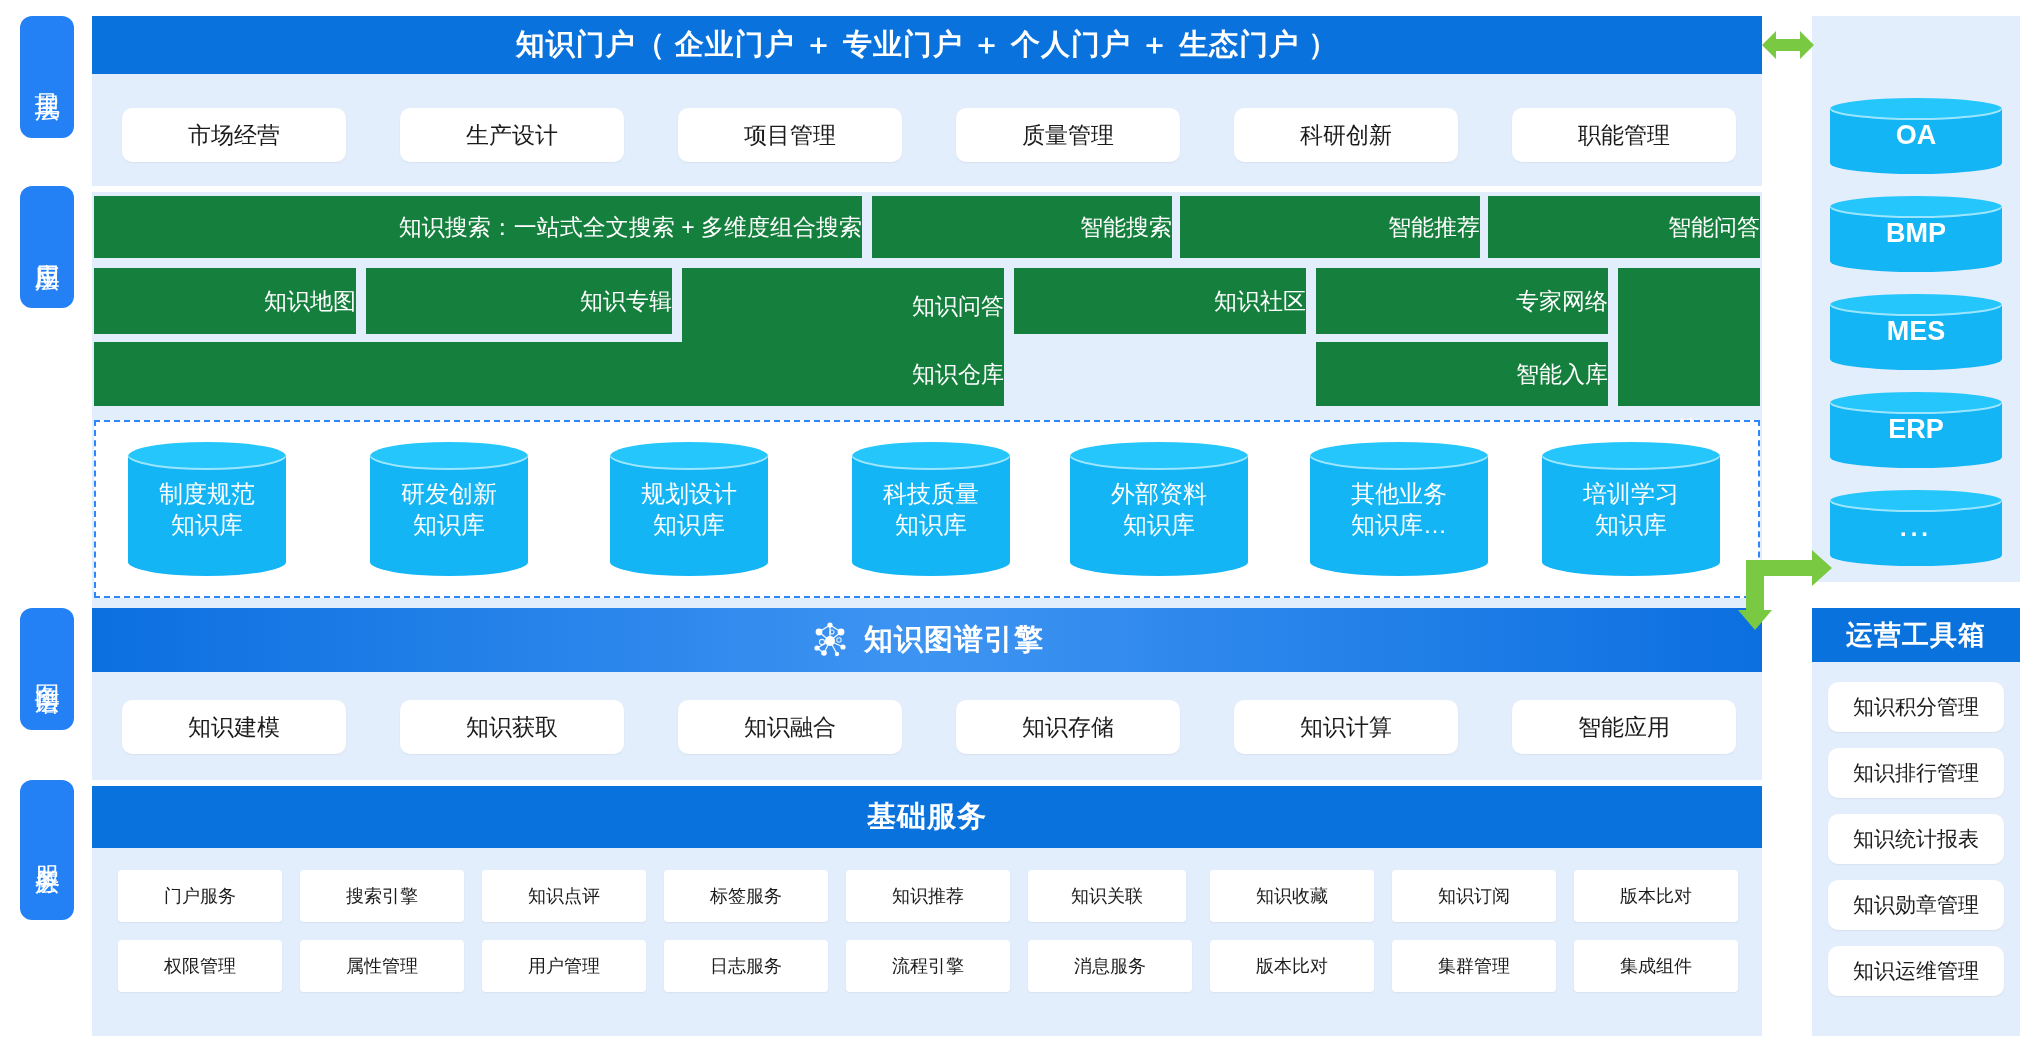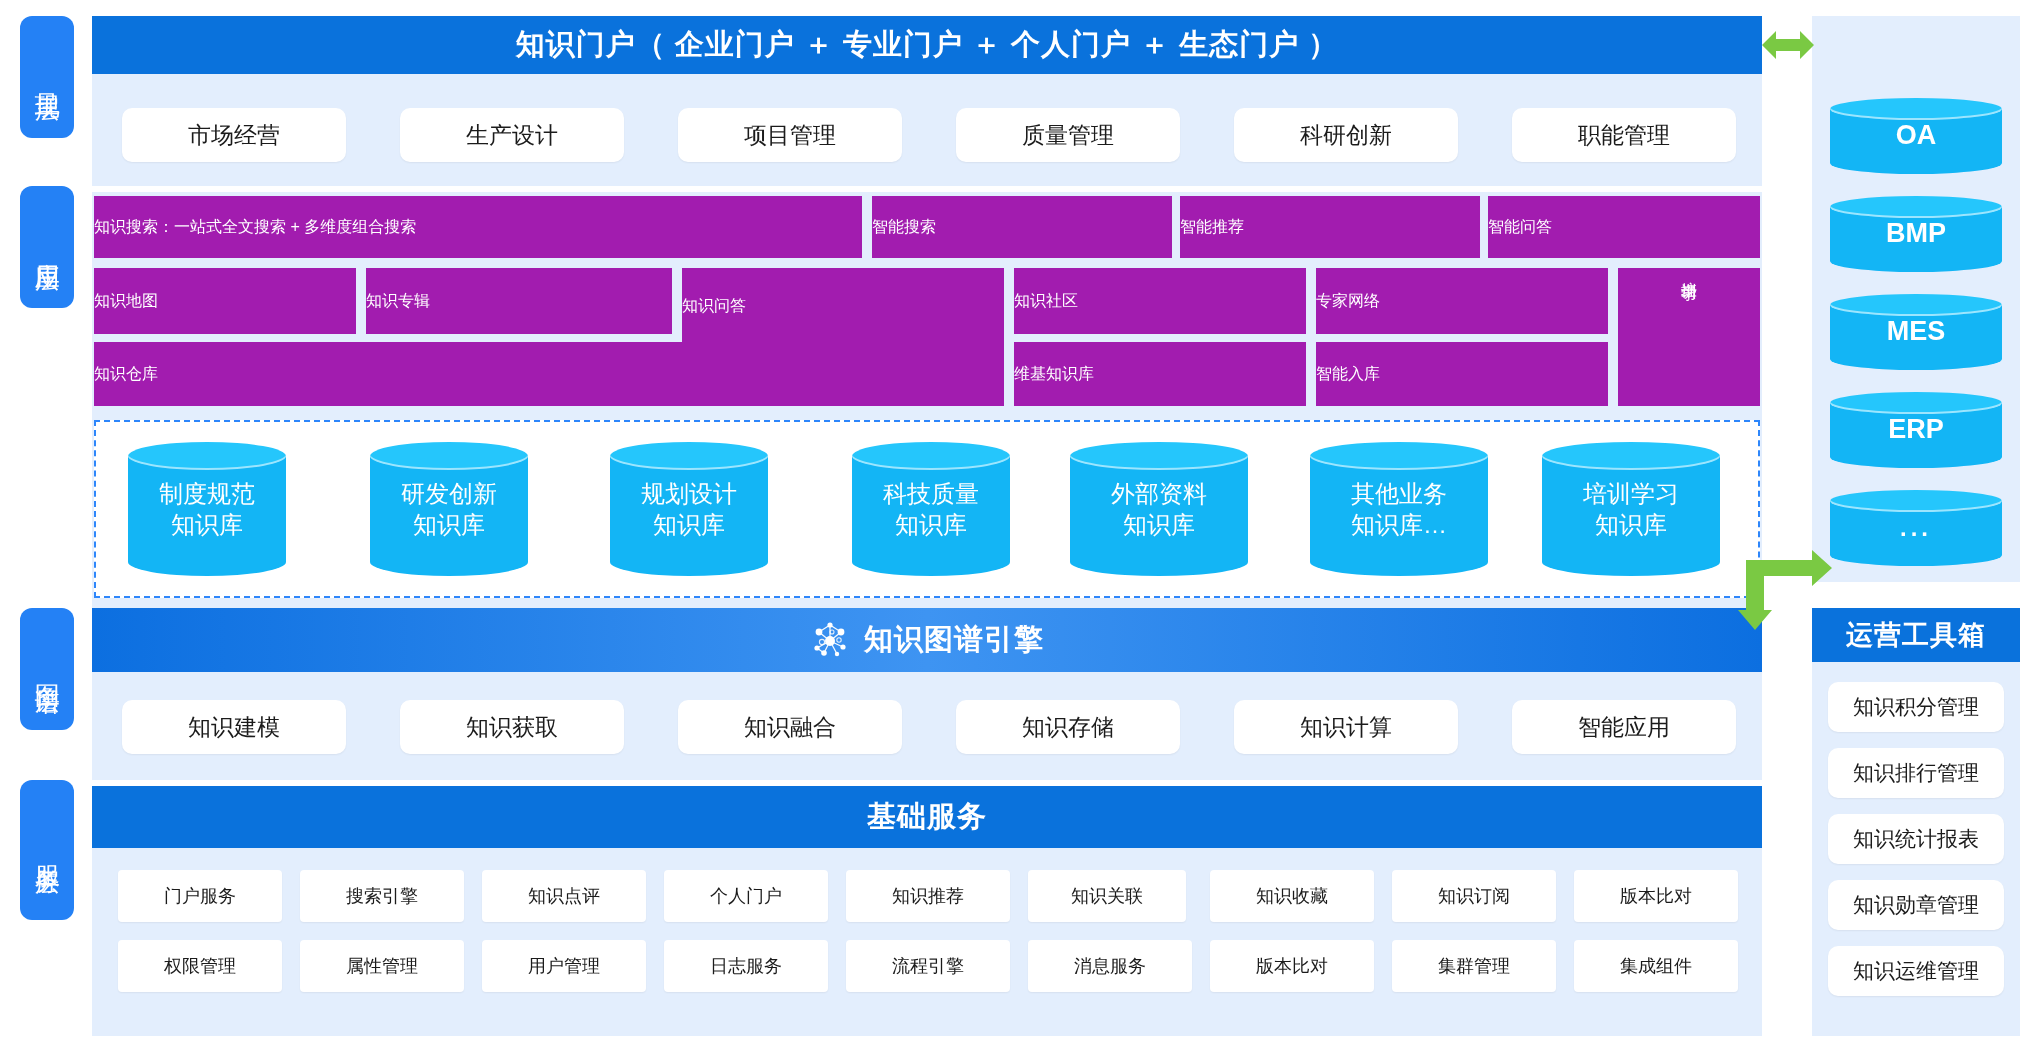--- a/index.html
+++ b/index.html
@@ -29,23 +29,23 @@
     position:absolute;background:#fff;border-radius:10px;
     display:flex;align-items:center;justify-content:center;
     color:#1b1b1b;font-size:23px;box-shadow:0 1px 2px rgba(0,0,0,.06);
     text-align:center;
   }
   .chip.sm{font-size:18px;border-radius:4px;}
   .chip.side{font-size:21px;border-radius:10px;}
 
   
   .bluebox{
-    position:absolute;background:#a21caf;color:#fff;
-    display:flex;align-items:center;justify-content:flex-start;
-    font-size:16px;text-align:center;line-height:1.25;
+    position:absolute;background:#15803d;color:#fff;
+    display:flex;align-items:center;justify-content:flex-end;
+    font-size:23px;text-align:center;line-height:1.25;
   }
   .bluebox.vert{writing-mode:vertical-rl;letter-spacing:2px;line-height:1.5;}
 
   
   .dashbox{
     position:absolute;border:2px dashed #2D86FB;background:#fff;box-sizing:border-box;
   }
 
   
   .cyl{position:absolute;}
@@ -138,23 +138,20 @@
     </div>
   <div class="bluebox" style="left:1014px;top:268px;width:292px;height:66px;">
       <span>知识社区</span>
     </div>
   <div class="bluebox" style="left:1316px;top:268px;width:292px;height:66px;">
       <span>专家网络</span>
     </div>
 
   <div class="bluebox" style="left:94px;top:342px;width:910px;height:64px;">
       <span>知识仓库</span>
-    </div>
-  <div class="bluebox" style="left:1014px;top:342px;width:292px;height:64px;">
-      <span>维基知识库</span>
     </div>
   <div class="bluebox" style="left:1316px;top:342px;width:292px;height:64px;">
       <span>智能入库</span>
     </div>
 
   <div class="bluebox vert" style="left:1618px;top:268px;width:142px;height:138px;">
       <span>培训学习</span>
     </div>
 
   <div class="dashbox" style="left:94px;top:420px;width:1666px;height:178px;"></div>
@@ -277,21 +274,21 @@
   <div class="chip sm" style="left:118px;top:870px;width:164px;height:52px;">
       <span>门户服务</span>
     </div>
   <div class="chip sm" style="left:300px;top:870px;width:164px;height:52px;">
       <span>搜索引擎</span>
     </div>
   <div class="chip sm" style="left:482px;top:870px;width:164px;height:52px;">
       <span>知识点评</span>
     </div>
   <div class="chip sm" style="left:664px;top:870px;width:164px;height:52px;">
-      <span>个人门户</span>
+      <span>标签服务</span>
     </div>
   <div class="chip sm" style="left:846px;top:870px;width:164px;height:52px;">
       <span>知识推荐</span>
     </div>
   <div class="chip sm" style="left:1028px;top:870px;width:158px;height:52px;">
       <span>知识关联</span>
     </div>
   <div class="chip sm" style="left:1210px;top:870px;width:164px;height:52px;">
       <span>知识收藏</span>
     </div>

